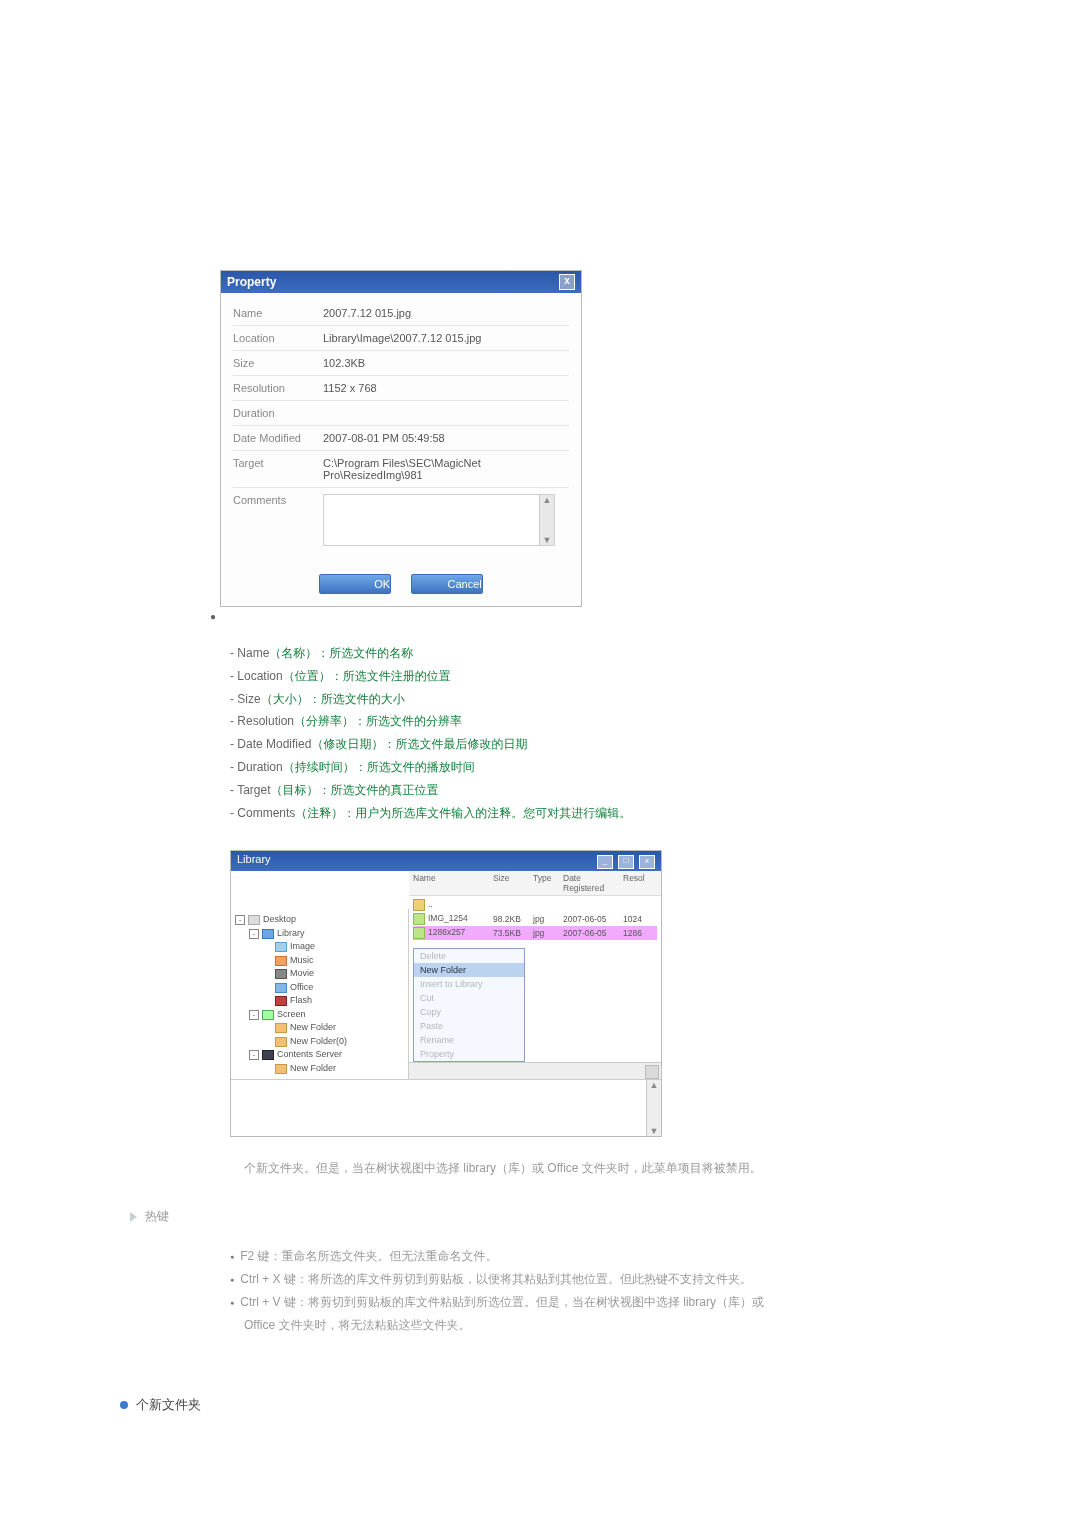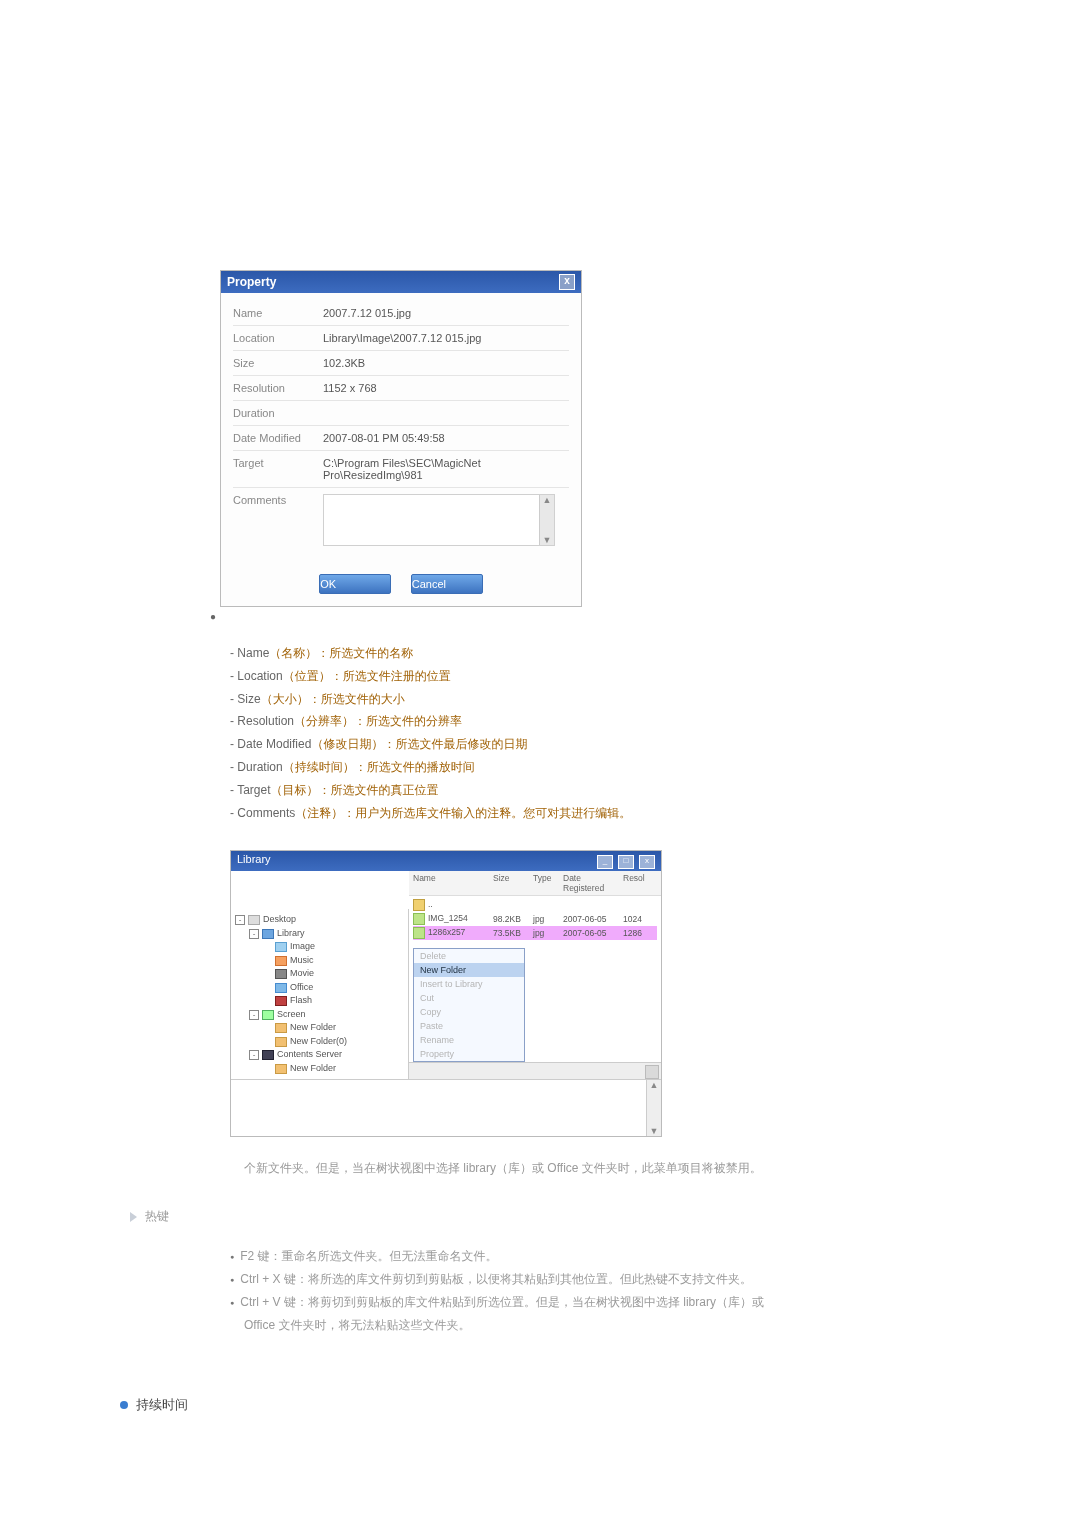--- a/index.html
+++ b/index.html
@@ -71,37 +71,37 @@
   .btn {
     display: inline-block;
     width: 70px;
     padding: 3px 0;
     font-size: 11px;
     color: #fff;
     background: linear-gradient(#6fa8e8, #3d73c0);
     border: 1px solid #3a6db5;
     border-radius: 2px;
     margin: 0 8px;
-    text-align: left;
+    text-align: right;
     cursor: pointer;
   }
   .bullet-marker {
     font-size: 10px;
     color: #666;
     margin-left: 120px;
     margin-top: -4px;
   }
 
   .defs {
     margin: 20px 0 0 140px;
     font-size: 12px;
     color: #666;
     line-height: 1.9;
   }
-  .defs .zh { color: #a16207; }
+  .defs .zh { color: #15803d; }
 
   .lib-wrap {
     margin: 26px 0 0 140px;
     width: 430px;
     border: 1px solid #bbb;
     background: #fff;
   }
   .lib-title {
     background: linear-gradient(#2b57a8, #3d6cc0);
     color: #fff;
@@ -371,16 +371,16 @@
   </div>
   <div class="ul-block" id="hotkeys-list">
       <div class="bullet"><span class="zh">F2 键：重命名所选文件夹。但无法重命名文件。</span></div>
       <div class="bullet"><span class="zh">Ctrl + X 键：将所选的库文件剪切到剪贴板，以便将其粘贴到其他位置。但此热键不支持文件夹。</span></div>
       <div class="bullet"><span class="zh">Ctrl + V 键：将剪切到剪贴板的库文件粘贴到所选位置。但是，当在树状视图中选择 library（库）或</span></div>
       <div class="cont zh">Office 文件夹时，将无法粘贴这些文件夹。</div>
     </div>
 
   <div class="section-title">
     <div class="dot-blue"></div>
-    <span>持续时间</span>
+    <span>个新文件夹</span>
   </div>
 
 </div>
 
 </body></html>

